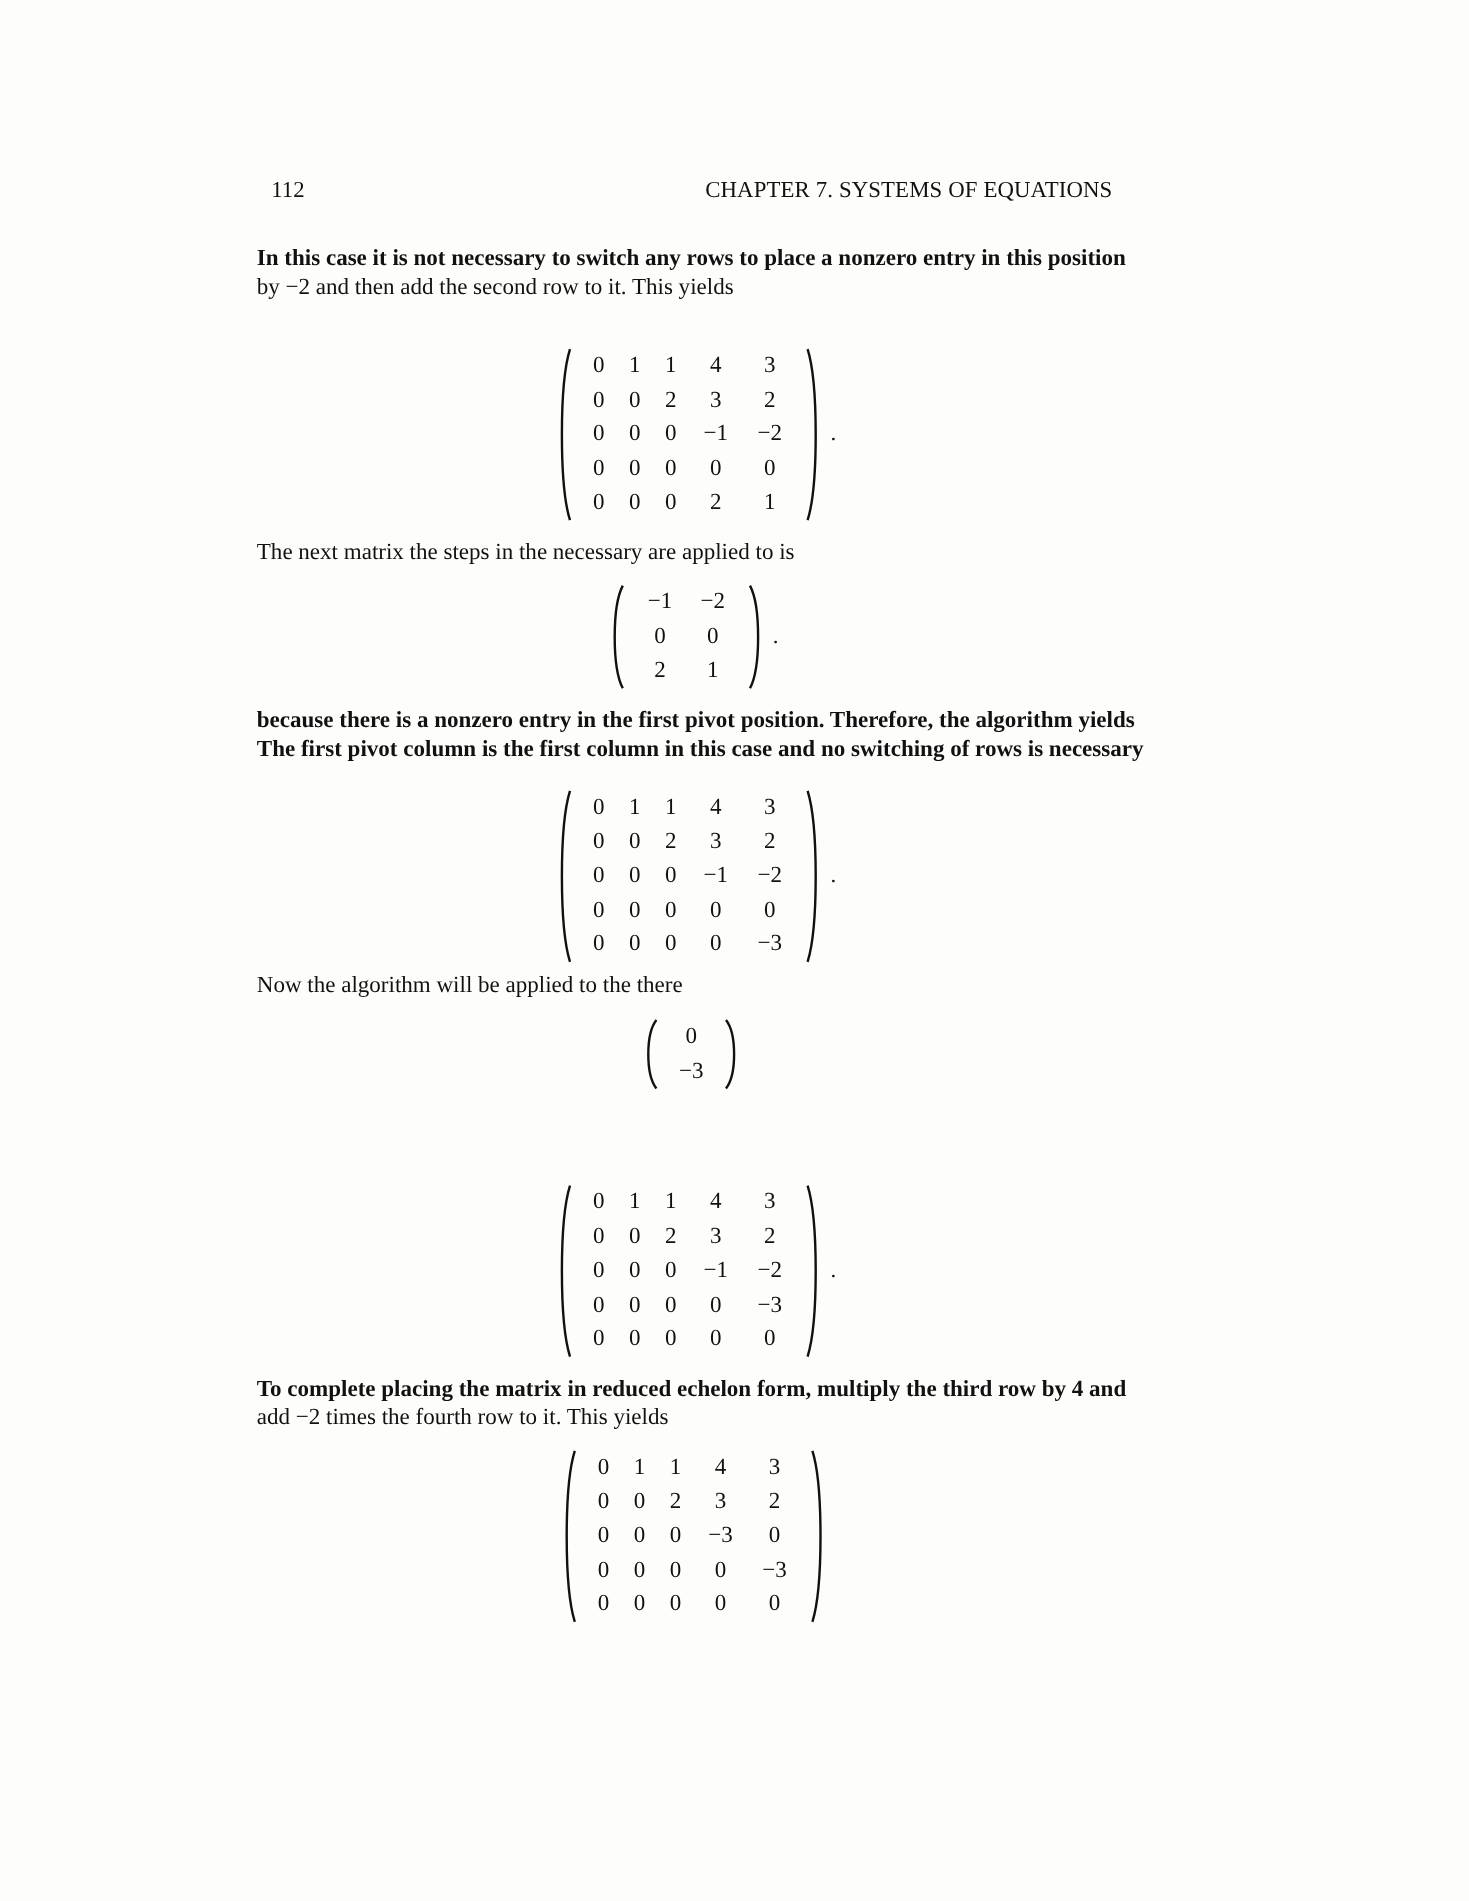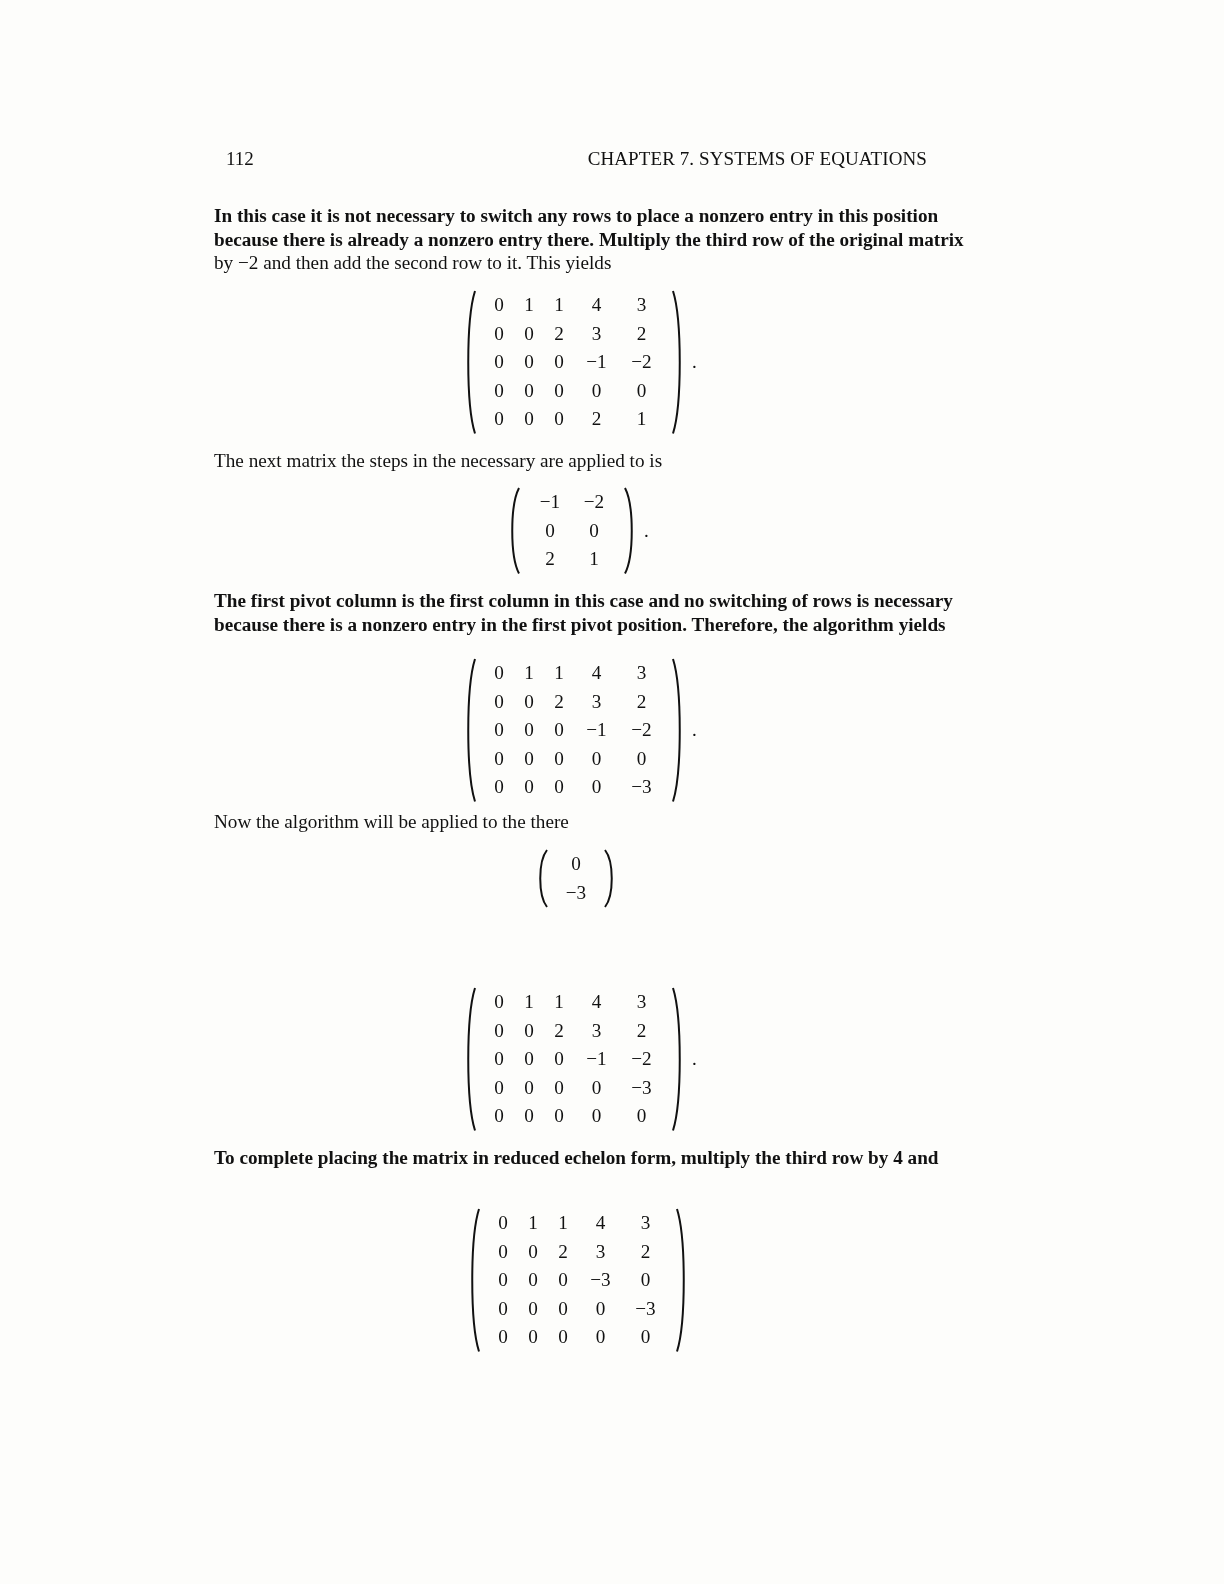--- a/index.html
+++ b/index.html
@@ -29,21 +29,20 @@
 
 <div class="page">
 
   <div class="header">
     <span class="pnum">112</span>
     <span class="chap">CHAPTER 7.  SYSTEMS OF EQUATIONS</span>
   </div>
 
   <div class="para" style="top:204px">
     <span class="line just">In this case it is not necessary to switch any rows to place a nonzero entry in this position</span>
-    <span class="line just">because there is already a nonzero entry there. Multiply the third row of the original matrix</span>
     <span class="line">by −2 and then add the second row to it. This yields</span>
   </div>
 
   <div class="matrix" id="m1" style="left:250px; top:291px;">
       <div class="paren">
         <svg viewBox="0 0 14 100" preserveAspectRatio="none">
           <path d="M11,0 C2,20 2,80 11,100" fill="none" stroke="#111" stroke-width="2" vector-effect="non-scaling-stroke"></path>
         </svg>
       </div>
       <div class="mgrid" style="grid-template-columns: 30px 30px 30px 45px 45px; padding: 0px 6px;">
@@ -101,22 +100,22 @@
       </div>
       <div class="paren">
         <svg viewBox="0 0 14 100" preserveAspectRatio="none">
           <path d="M3,0 C12,20 12,80 3,100" fill="none" stroke="#111" stroke-width="2" vector-effect="non-scaling-stroke"></path>
         </svg>
       </div>
       <span style="align-self: center; margin-left: 8px; font-size: 19px;">.</span>
     </div>
 
   <div class="para" style="top:589px">
+    <span class="line just">because there is a nonzero entry in the first pivot position. Therefore, the algorithm yields</span>
     <span class="line just">The first pivot column is the first column in this case and no switching of rows is necessary</span>
-    <span class="line just">because there is a nonzero entry in the first pivot position. Therefore, the algorithm yields</span>
   </div>
 
   <div class="matrix" id="m3" style="left:250px; top:659px;">
       <div class="paren">
         <svg viewBox="0 0 14 100" preserveAspectRatio="none">
           <path d="M11,0 C2,20 2,80 11,100" fill="none" stroke="#111" stroke-width="2" vector-effect="non-scaling-stroke"></path>
         </svg>
       </div>
       <div class="mgrid" style="grid-template-columns: 30px 30px 30px 45px 45px; padding: 0px 6px;">
         <span class="cell">0</span>
@@ -213,20 +212,21 @@
       <div class="paren">
         <svg viewBox="0 0 14 100" preserveAspectRatio="none">
           <path d="M3,0 C12,20 12,80 3,100" fill="none" stroke="#111" stroke-width="2" vector-effect="non-scaling-stroke"></path>
         </svg>
       </div>
       <span style="align-self: center; margin-left: 8px; font-size: 19px;">.</span>
     </div>
 
   <div class="para" style="top:1146px">
     <span class="line just">To complete placing the matrix in reduced echelon form, multiply the third row by 4 and</span>
+    <span class="line">add −2 times the fourth row to it. This yields</span>
   </div>
 
   <div class="matrix" id="m6" style="left:254px; top:1209px;">
       <div class="paren">
         <svg viewBox="0 0 14 100" preserveAspectRatio="none">
           <path d="M11,0 C2,20 2,80 11,100" fill="none" stroke="#111" stroke-width="2" vector-effect="non-scaling-stroke"></path>
         </svg>
       </div>
       <div class="mgrid" style="grid-template-columns: 30px 30px 30px 45px 45px; padding: 0px 6px;">
         <span class="cell">0</span>

